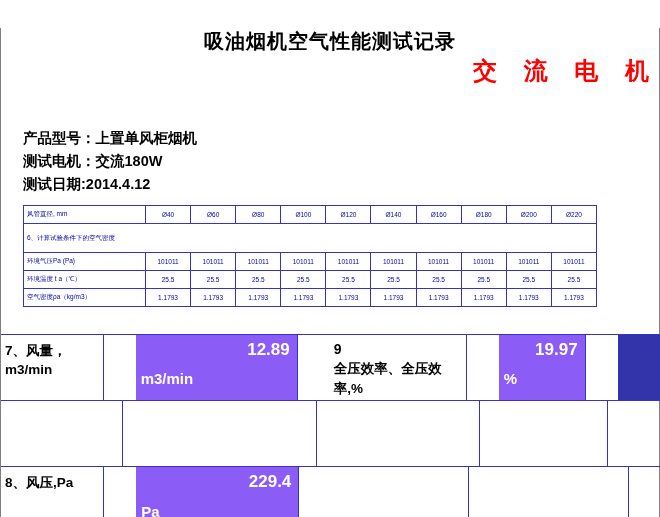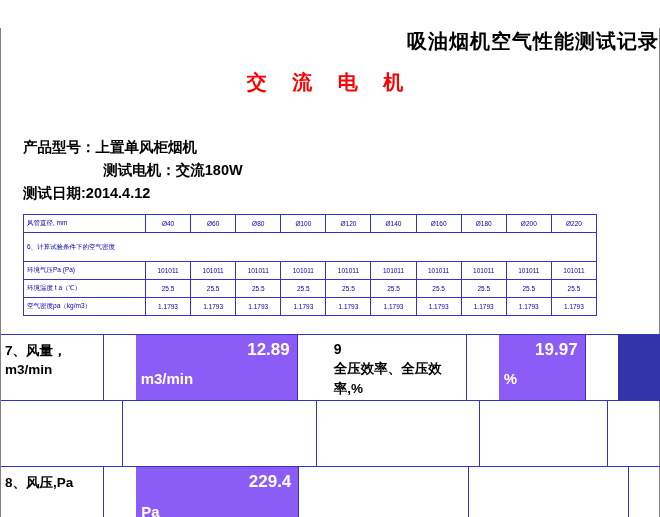--- a/index.html
+++ b/index.html
@@ -20,54 +20,52 @@
     width: 660px;
     height: 517px;
     box-sizing: border-box;
     border-left: 1px solid #808080;
     border-right: 1px solid #808080;
     border-bottom: 1px solid #808080;
   }
 
   
   .title-main {
-    text-align: right;
+    text-align: center;
     font-size: 20px;
     font-weight: bold;
     color: #000000;
     margin-top: 28px;
     letter-spacing: 1px;
   }
   .title-sub {
-    text-align: center;
-    font-size: 20px;
+    text-align: right;
+    font-size: 24px;
     font-weight: bold;
     color: #ff0000;
-    margin-top: 14px;
     letter-spacing: 10px;
   }
 
   
   .info {
     margin-top: 40px;
     padding-left: 22px;
     font-size: 14.5px;
     font-weight: bold;
     line-height: 23px;
   }
   .info-row {
     display: flex;
     flex-direction: column;
   }
   .info-left {
     width: 270px;
   }
   .info-right {
     width: 300px;
-    text-align: center;
   }
 
   
   .tbl-wrap {
     margin-top: 9px;
     padding-left: 22px;
   }
   table.datatbl {
     border-collapse: collapse;
     width: 574px;

